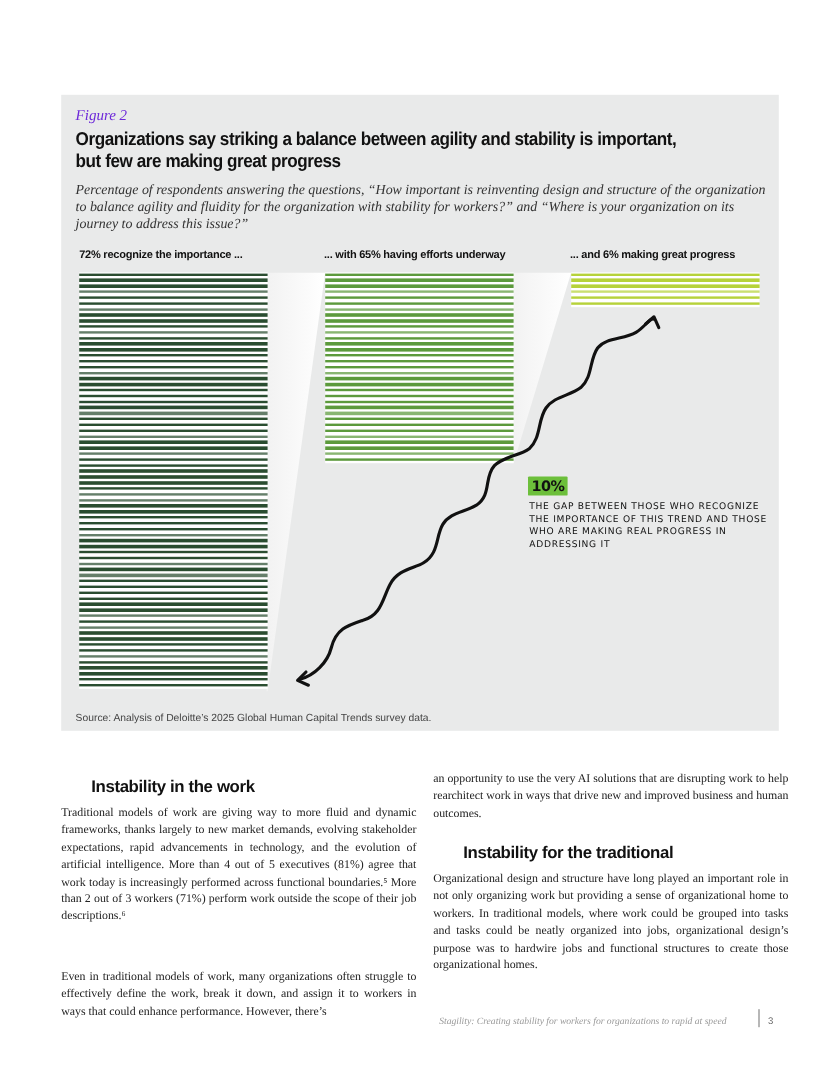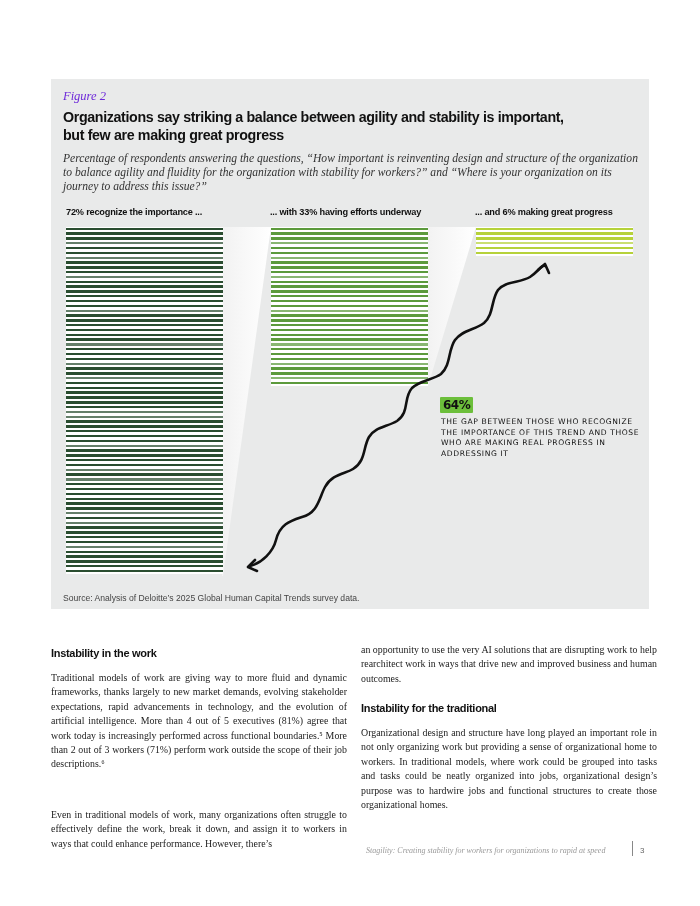--- a/index.html
+++ b/index.html
@@ -9,37 +9,37 @@
   .fig-title { position: absolute; left: 63px; top: 108px; width: 570px; font-family: "Liberation Sans", sans-serif; font-weight: bold; font-size: 15.5px; line-height: 18px; color: #111; letter-spacing: -0.4px; transform: scaleX(0.92); transform-origin: left top; }
   .fig-sub { position: absolute; left: 63px; top: 152px; width: 575px; font-family: "Liberation Serif", serif; font-style: italic; font-size: 11.6px; line-height: 14px; color: #333; }
   .col-label { position: absolute; top: 207px; font-family: "Liberation Sans", sans-serif; font-weight: bold; font-size: 9.2px; color: #111; letter-spacing: -0.2px; }
   .bars { position: absolute; background: #ffffff; }
   .bars .line { position: absolute; left: 0; right: 0; height: 2.4px; }
   .wedge { position: absolute; }
   .arrow-svg { position: absolute; left: 0; top: 0; }
   .gap-badge { position: absolute; left: 440px; top: 397px; background: #6cbf3b; padding: 0 3px; height: 16px; font-family: "DejaVu Sans", sans-serif; font-weight: bold; font-size: 12px; line-height: 16px; color: #111; letter-spacing: -0.5px; border-radius: 1px; }
   .gap-text { position: absolute; left: 441px; top: 417px; width: 200px; font-family: "DejaVu Sans", sans-serif; font-size: 7.6px; line-height: 10.6px; color: #111; letter-spacing: 0.6px; text-transform: uppercase; }
   .source { position: absolute; left: 63px; top: 593px; font-family: Liberation Sans, sans-serif; font-size: 8.6px; color: #444; }
-  .h2 { position: absolute; font-family: "Liberation Sans", sans-serif; font-weight: bold; font-size: 11px; color: #111; letter-spacing: -0.3px; }
+  .h2 { position: absolute; font-family: "Liberation Sans", sans-serif; font-weight: bold; font-size: 14px; color: #111; letter-spacing: -0.3px; margin-left: 25px; }
   .para { position: absolute; width: 296px; font-family: "Liberation Serif", serif; font-size: 9.9px; line-height: 14.4px; color: #222; text-align: justify; }
   .footer { position: absolute; top: 846px; font-family: "Liberation Serif", serif; font-style: italic; font-size: 8px; color: #999; }
   .footer-sep { position: absolute; left: 632px; top: 841px; width: 1px; height: 15px; background: #888; }
   .page-num { position: absolute; left: 640px; top: 846px; font-family: "Liberation Sans", sans-serif; font-size: 8px; color: #666; }
 </style>
 </head>
 <body>
 
 <div class="panel"></div>
 
 <div class="fig-label">Figure 2</div>
 <div class="fig-title">Organizations say striking a balance between agility and stability is important, but few are making great progress</div>
 <div class="fig-sub">Percentage of respondents answering the questions, “How important is reinventing design and structure of the organization to balance agility and fluidity for the organization with stability for workers?” and “Where is your organization on its journey to address this issue?”</div>
 
 <div class="col-label" style="left:66px">72% recognize the importance ...</div>
-<div class="col-label" style="left:270px">... with 33% having efforts underway</div>
+<div class="col-label" style="left:270px">... with 65% having efforts underway</div>
 <div class="col-label" style="left:475px">... and 6% making great progress</div>
 
 <svg class="wedge" style="left:222px; top:227px;" width="50" height="350">
   <defs>
     <linearGradient id="wg1" x1="0" y1="0" x2="1" y2="0">
       <stop offset="0" stop-color="#f2f2f2"></stop>
       <stop offset="1" stop-color="#ffffff"></stop>
     </linearGradient>
   </defs>
   <polygon points="0,0 49,0 1,349 0,349" fill="url(#wg1)"></polygon>
@@ -171,21 +171,21 @@
     <div class="line" style="top: 19.88px; background: rgb(182, 210, 58); opacity: 1;"></div>
     <div class="line" style="top: 24.7px; background: rgb(182, 210, 58); opacity: 1;"></div>
   </div>
 
 <svg class="arrow-svg" width="700" height="906">
   <path d="M250,566 C262,563 273,552 276,540 C280,524 290,521 302,517 C318,513 319,498 325,487 C332,474 345,474 353,469 C366,461 363,447 369,437 C375,427 387,427 397,421 C410,412 403,398 412,388 C420,380 433,380 441,374 C451,365 448,350 455,340 C462,330 475,330 484,323 C494,314 491,300 498,290 C505,281 520,283 530,277 C538,272 542,264 545,266" fill="none" stroke="#111" stroke-width="2.6" stroke-linecap="round"></path>
   <path d="M538,270 L545,264 L549,273" fill="none" stroke="#111" stroke-width="2.6" stroke-linecap="round" stroke-linejoin="round"></path>
   <path d="M255,560 L248,567 L257,571" fill="none" stroke="#111" stroke-width="2.6" stroke-linecap="round" stroke-linejoin="round"></path>
 </svg>
 
-<div class="gap-badge">64%</div>
+<div class="gap-badge">10%</div>
 <div class="gap-text">The gap between those who recognize the importance of this trend and those who are making real progress in addressing it</div>
 
 <div class="source">Source: Analysis of Deloitte’s 2025 Global Human Capital Trends survey data.</div>
 
 <div class="h2" style="left:51px; top:647px;">Instability in the work</div>
 <div class="para" style="left:51px; top:671px;">Traditional models of work are giving way to more fluid and dynamic frameworks, thanks largely to new market demands, evolving stakeholder expectations, rapid advancements in technology, and the evolution of artificial intelligence. More than 4 out of 5 executives (81%) agree that work today is increasingly performed across functional boundaries.⁵ More than 2 out of 3 workers (71%) perform work outside the scope of their job descriptions.⁶</div>
 <div class="para" style="left:51px; top:808px;">Even in traditional models of work, many organizations often struggle to effectively define the work, break it down, and assign it to workers in ways that could enhance performance. However, there’s</div>
 
 <div class="para" style="left:361px; top:643px;">an opportunity to use the very AI solutions that are disrupting work to help rearchitect work in ways that drive new and improved business and human outcomes.</div>
 <div class="h2" style="left:361px; top:702px;">Instability for the traditional</div>

